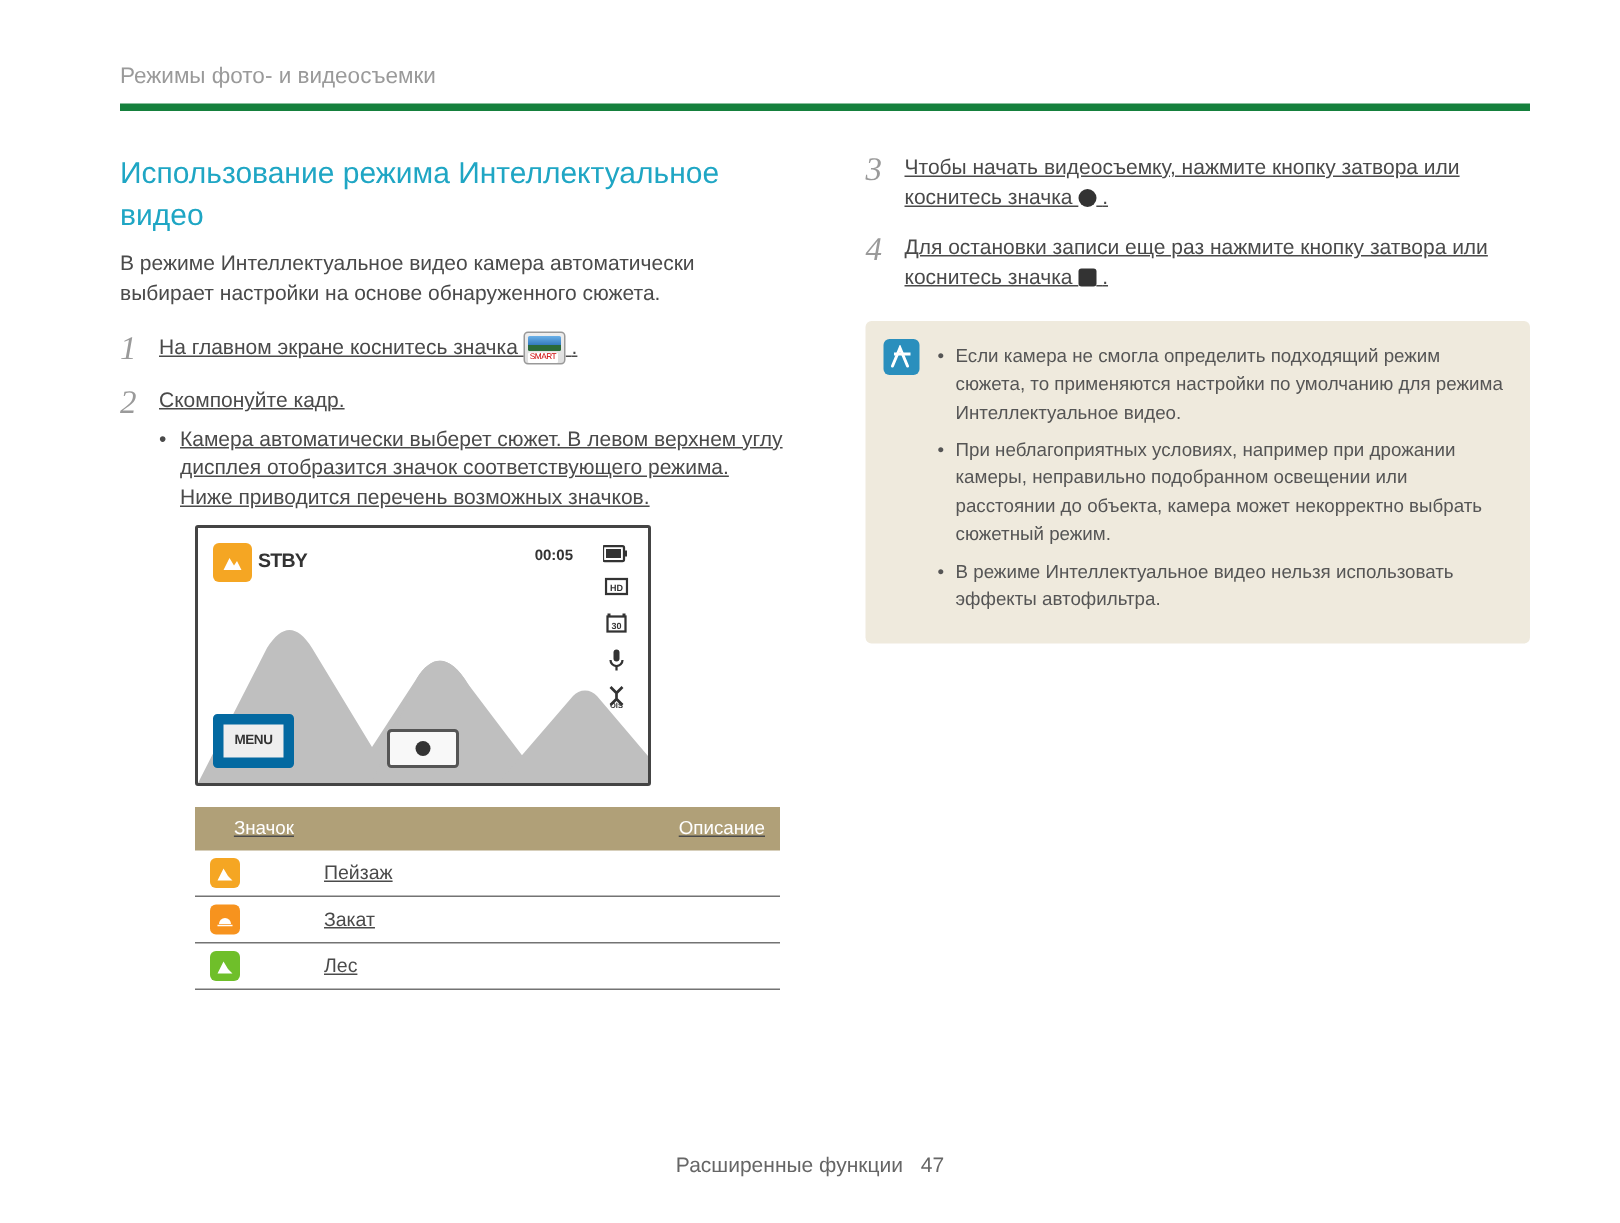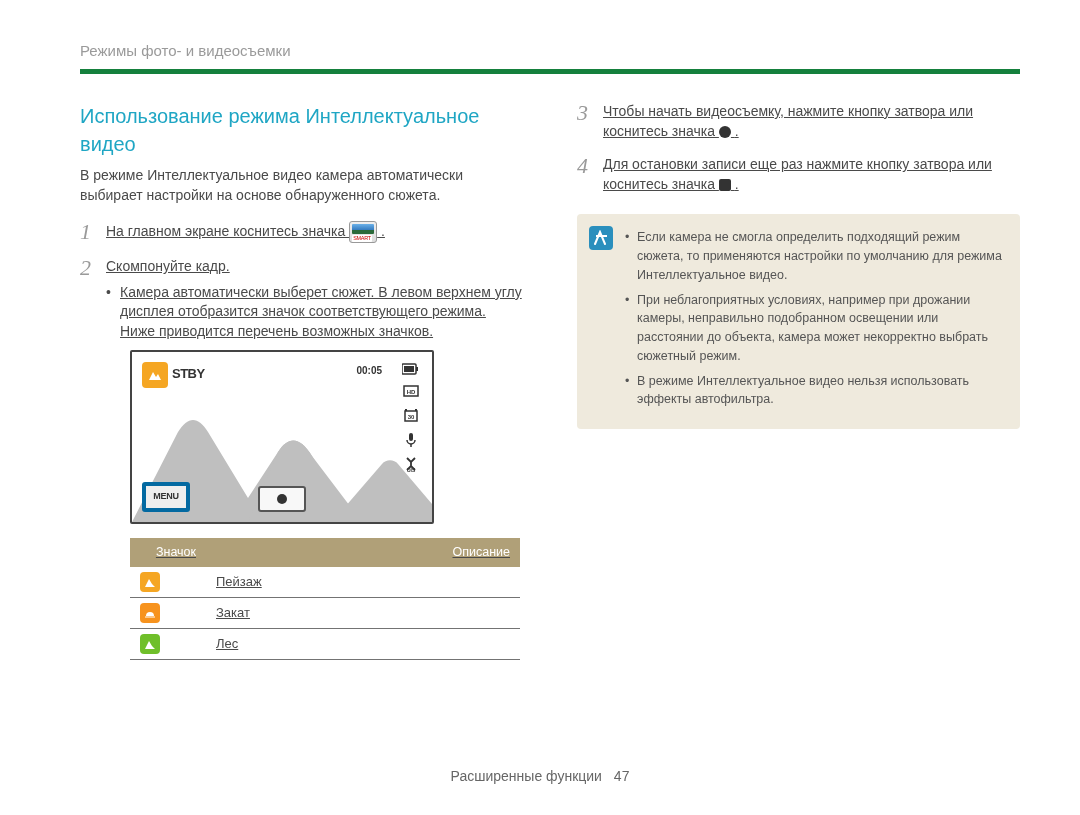--- a/index.html
+++ b/index.html
@@ -190,21 +190,21 @@
   }
   .side-icon {
     width: 16px; height: 16px;
     color: #333;
   }
   .menu-btn {
     position: absolute;
     bottom: 10px; left: 10px;
     width: 40px; height: 22px;
     background: #eee;
-    border: 4px solid #0369a1;
+    border: 7px solid #0369a1;
     border-radius: 3px;
     font-size: 9px;
     font-weight: bold;
     color: #333;
     display: flex;
     align-items: center;
     justify-content: center;
     letter-spacing: -0.3px;
   }
   .record-btn {

